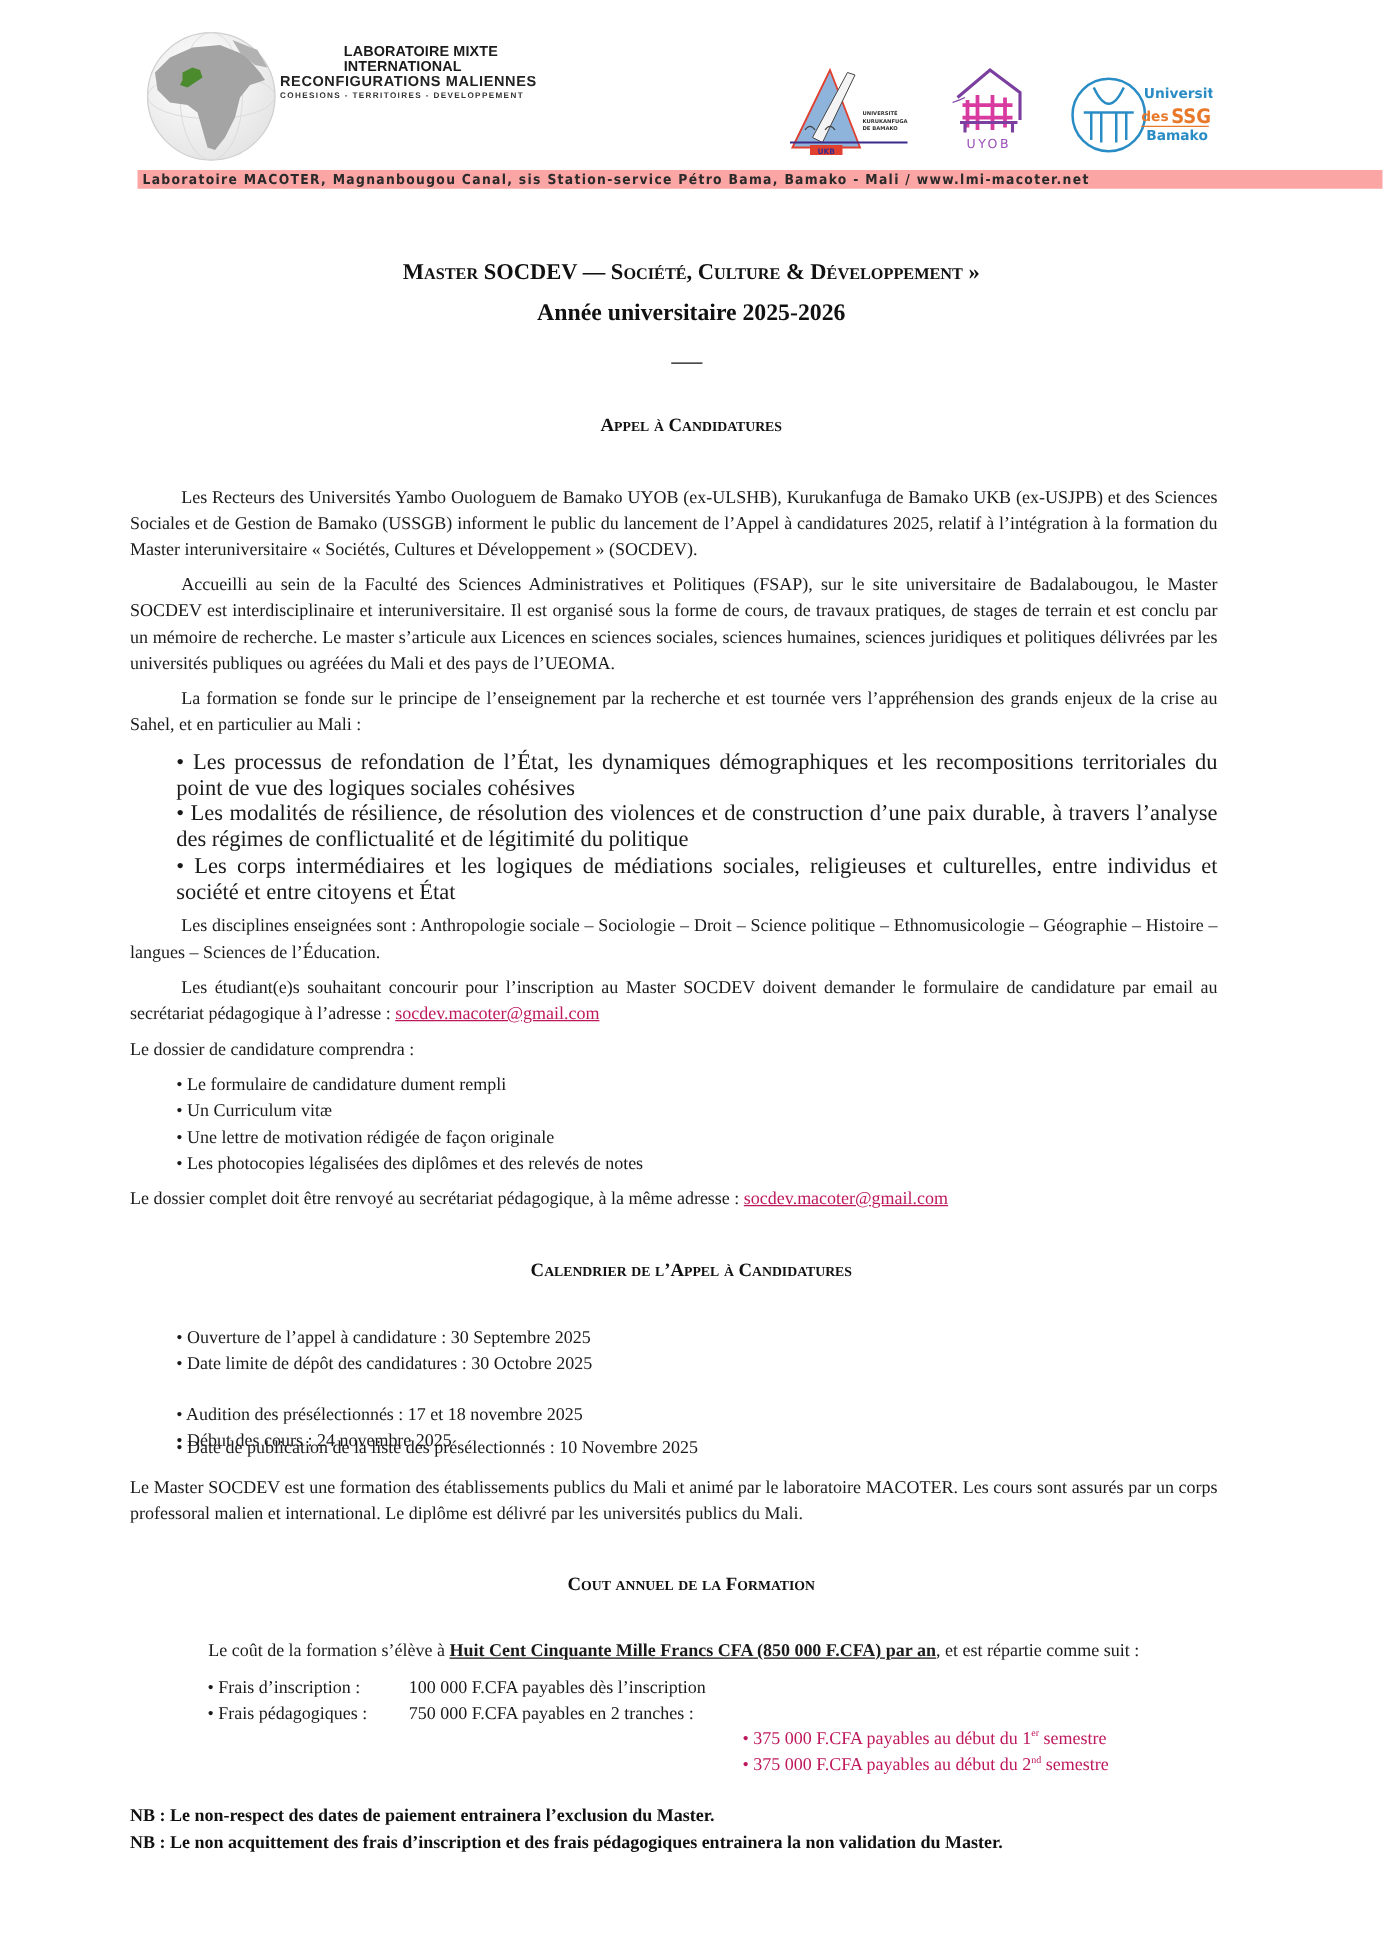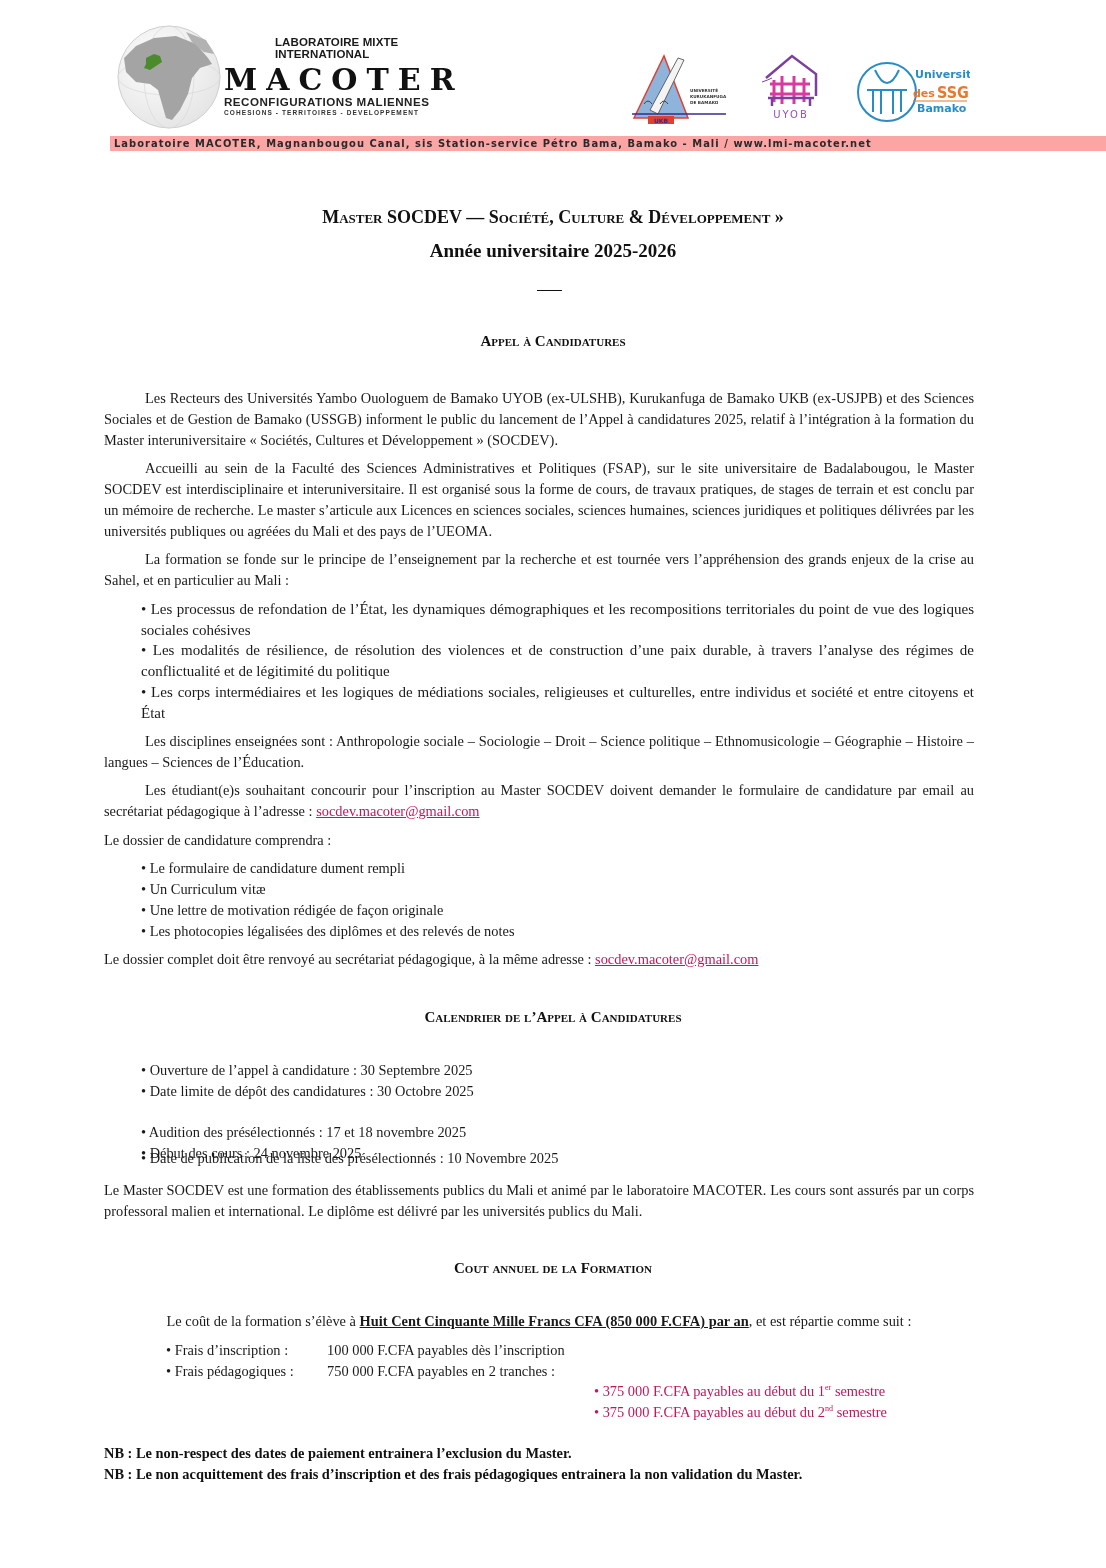--- a/index.html
+++ b/index.html
@@ -30,21 +30,21 @@
   .t2 { top: 240px; font-size: 19px; }
   .t-rule { position: absolute; left: 537px; top: 290px; width: 25px; height: 1px; background: #111; }
   .sec { position: absolute; left: 0; width: 1106px; text-align: center; font-weight: bold; font-size: 15px; font-variant: small-caps; color: #111; }
   .s1 { top: 333px; }
   .s2 { top: 1009px; }
   .s3 { top: 1260px; }
 
   
   .p { position: absolute; left: 104px; width: 870px; font-size: 14.4px; line-height: 21px; text-align: justify; color: #1a1a1a; }
   .indent { text-indent: 41px; }
-  .bul { position: absolute; left: 141px; width: 833px; font-size: 15px; line-height: 21px; text-align: justify; color: #1a1a1a; }
+  .bul { position: absolute; left: 141px; width: 833px; font-size: 18px; line-height: 21px; text-align: justify; color: #1a1a1a; }
   .bul-short { position: absolute; left: 141px; font-size: 14.4px; line-height: 20.8px; color: #1a1a1a; white-space: nowrap; }
   a.mail { color: #be185d; text-decoration: underline; }
   b { font-weight: normal; margin-top: 39px; }
   .u { text-decoration: underline; font-weight: bold; }
   .fee-lbl { display: inline-block; width: 161px; margin-left: 25px; }
   .sub-bul { position: absolute; left: 594px; font-size: 14.4px; line-height: 21px; color: #be185d; white-space: nowrap; }
   sup { font-size: 8px; line-height: 0; vertical-align: 6px; }
   .nb { position: absolute; left: 104px; font-size: 14.4px; font-weight: bold; line-height: 20px; white-space: nowrap; color: #111; }
 </style>
 </head>
@@ -61,21 +61,20 @@
     <circle cx="53" cy="53" r="51" fill="url(#gg)" stroke="#cfcfcf" stroke-width="1"></circle>
     <ellipse cx="53" cy="53" rx="25" ry="51" fill="none" stroke="#d8d8d8" stroke-width="0.7"></ellipse>
     <ellipse cx="53" cy="53" rx="51" ry="18" fill="none" stroke="#d8d8d8" stroke-width="0.7"></ellipse>
     <path d="M20 22 L38 14 L60 12 L80 20 L92 34 L96 40 L84 44 L76 54 L72 70 L64 86 L56 96 L50 94 L46 80 L42 66 L34 60 L20 58 L10 48 L8 34 Z" fill="#a4a4a4"></path>
     <path d="M70 8 L90 16 L98 30 L88 28 L76 18 Z" fill="#b2b2b2"></path>
     <path d="M30 34 L38 30 L44 32 L46 38 L40 42 L34 46 L28 44 L30 40 Z" fill="#4c8a2e"></path>
   </svg>
 
   <div class="lab-block">
     <div class="lab-small">LABORATOIRE MIXTE INTERNATIONAL</div>
-    <div class="lab-big">MACOTER</div>
     <div class="lab-sub">RECONFIGURATIONS MALIENNES</div>
     <div class="lab-sub2">COHESIONS - TERRITOIRES - DEVELOPPEMENT</div>
   </div>
 
   <svg class="logo-ukb" viewBox="0 0 100 74">
     <polygon points="4,66 34,4 58,66" fill="#8fb4dc" stroke="#e04030" stroke-width="1.5"></polygon>
     <polygon points="20,58 48,6 54,8 28,62" fill="#f4f4f4" stroke="#444" stroke-width="0.8"></polygon>
     <path d="M14 52 q4 -6 8 0 M30 52 q4 -6 8 0" stroke="#444" fill="none" stroke-width="1"></path>
     <line x1="2" y1="62" x2="96" y2="62" stroke="#3a2a8a" stroke-width="1.6"></line>
     <rect x="18" y="64" width="26" height="8" fill="#e04030"></rect>

